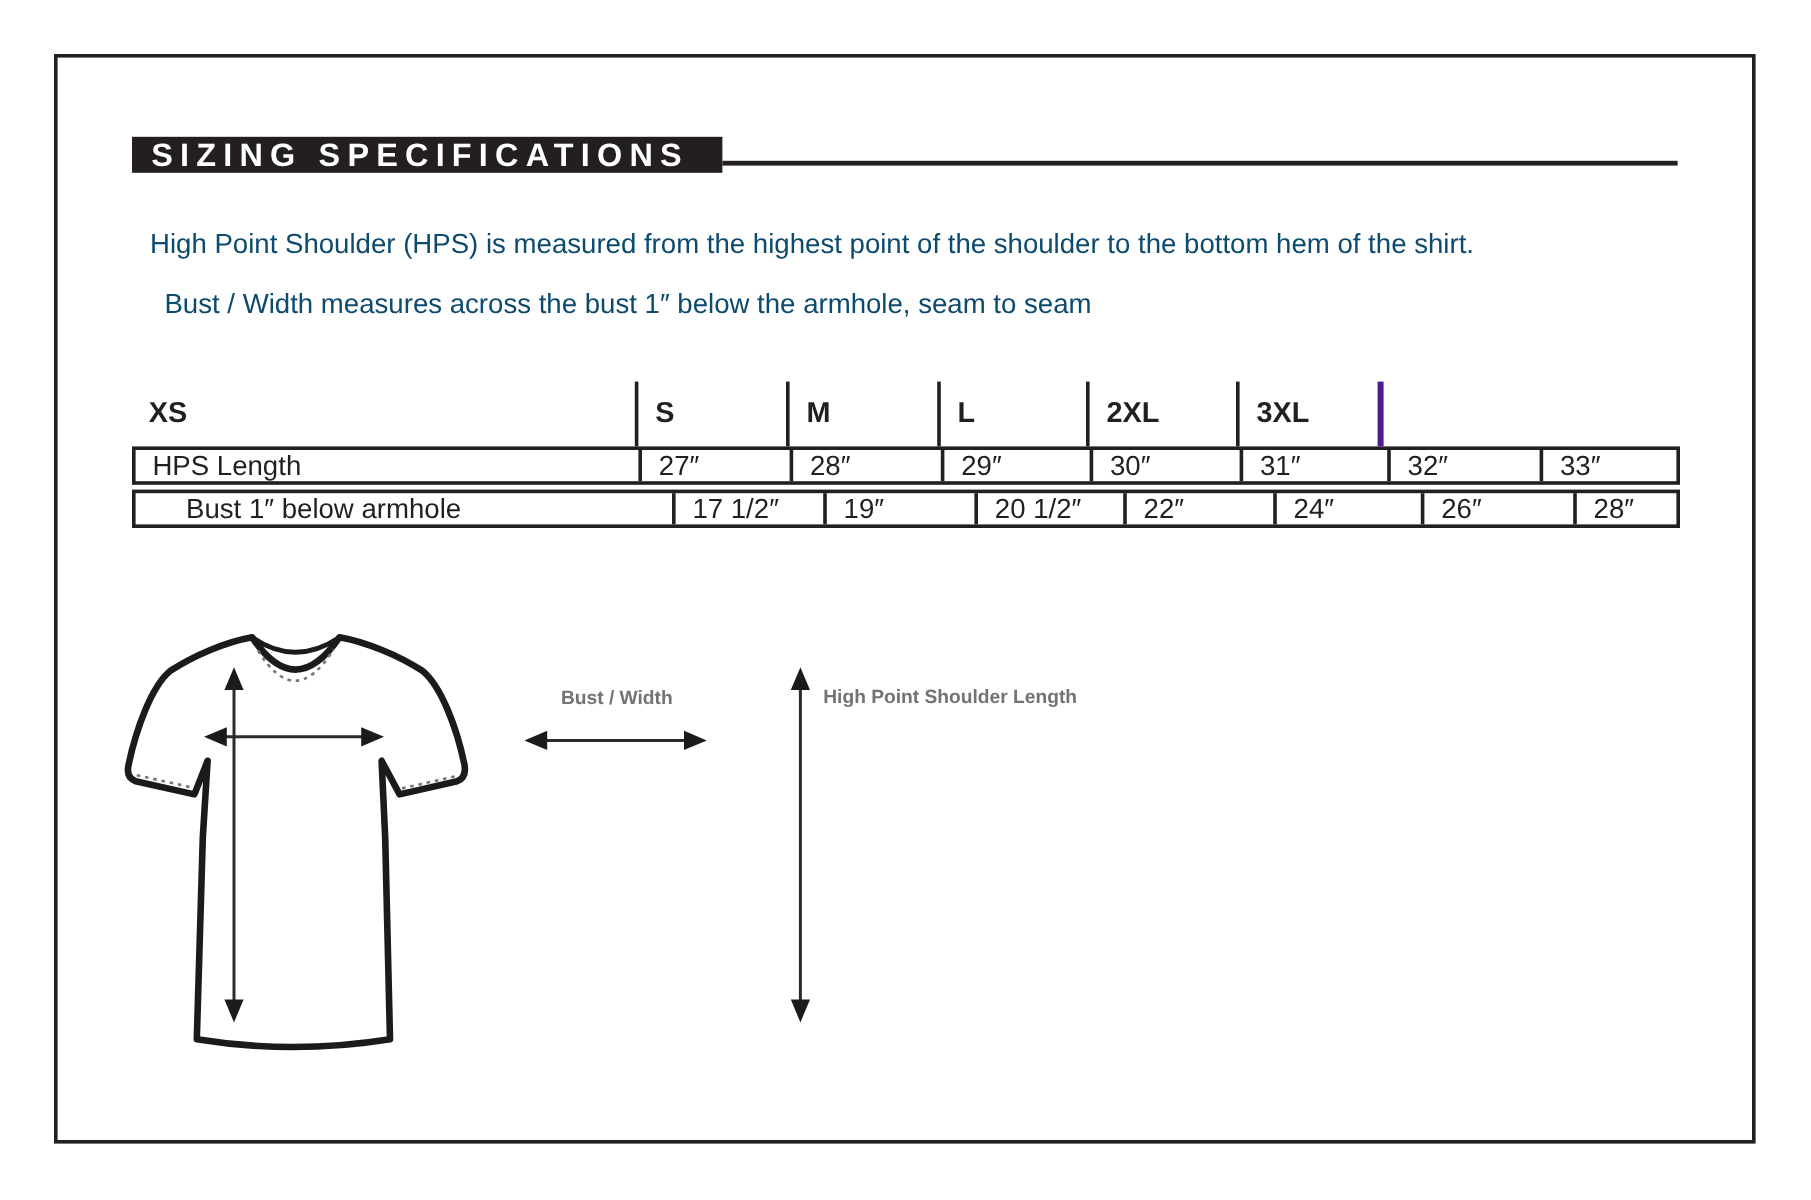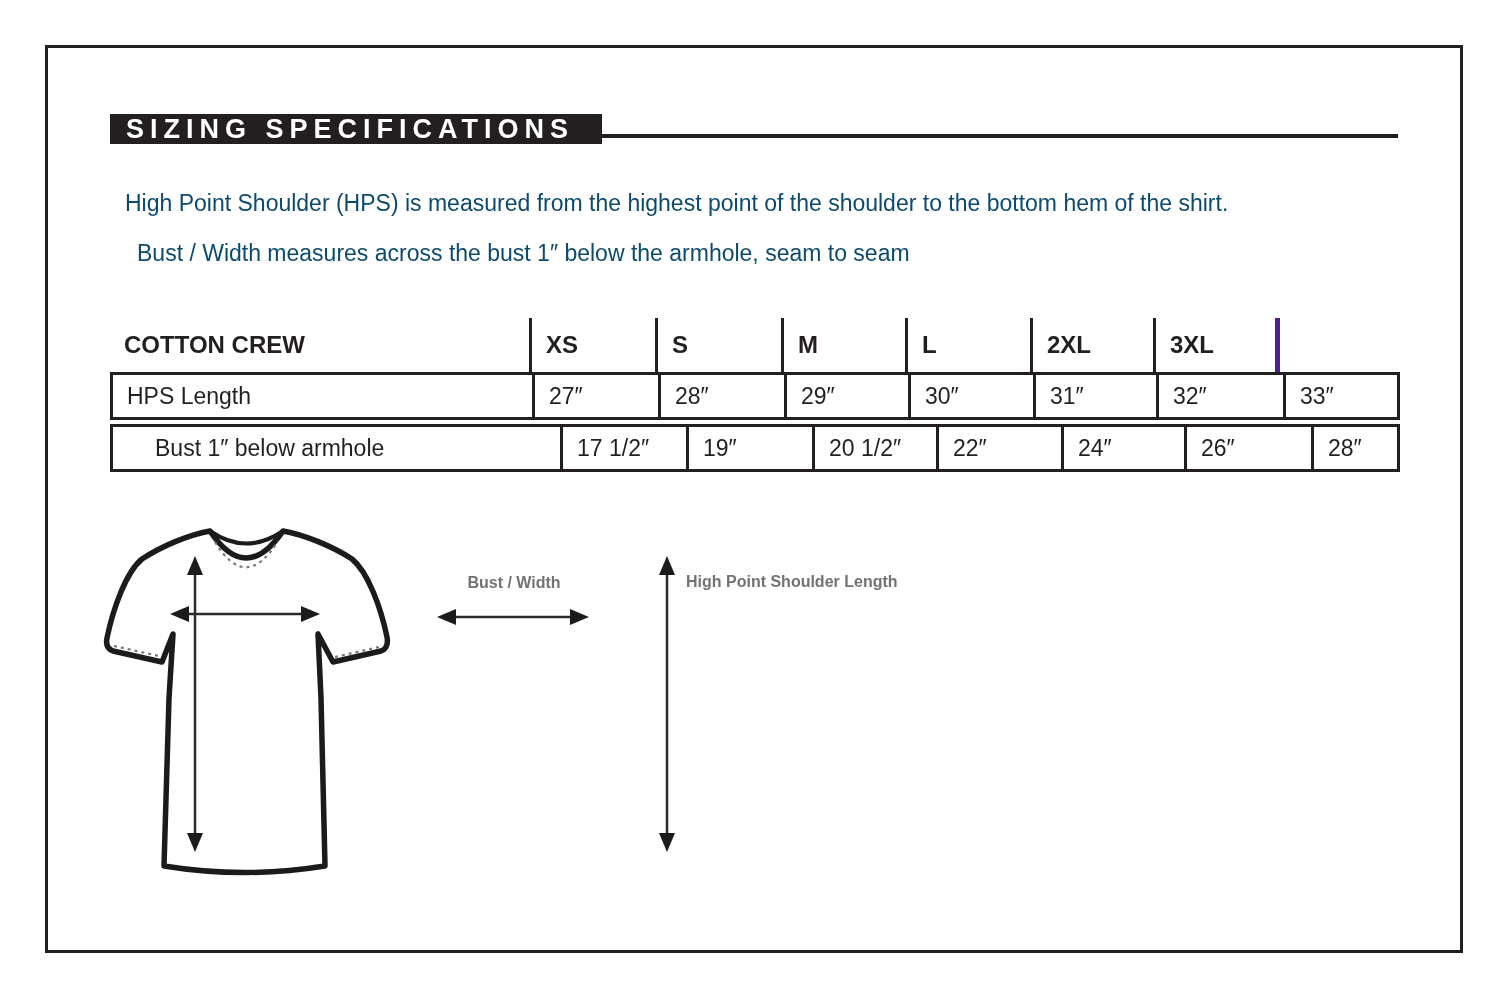--- a/index.html
+++ b/index.html
@@ -16,21 +16,21 @@
   .intro { position: absolute; left: 125px; font-size: 23px; color: #0c4a6e; white-space: nowrap; }
   .intro.l1 { top: 190px; }
   .intro.l2 { top: 240px; margin-left: 12px; }
 
   .size-table { position: absolute; left: 110px; top: 318px; width: 1290px; }
   .t-row { display: grid; grid-template-columns: 419px 126px 126px 124px 125px 123px 127px 120px; width: 1290px; }
   .t-head { height: 54px; }
   .t-head .cell { border-left: 3px solid #231f20; font-weight: bold; font-size: 24px; }
   .t-head .cell:first-child { border-left: none; }
   .t-head .cell:last-child { border-right: 5px solid #4c1d95; }
-  .t-data { height: 48px; border: 3px solid #231f20; background: #ffffff; }
+  .t-data { height: 32px; border: 3px solid #231f20; background: #ffffff; }
   .t-data + .t-data { margin-top: 4px; padding-left: 28px; }
   .t-data .cell { border-left: 3px solid #231f20; font-size: 23px; }
   .t-data .cell:first-child { border-left: none; }
   .cell { display: flex; align-items: center; padding-left: 14px; white-space: nowrap; overflow: hidden; }
 
   .diagram-svg { position: absolute; left: 95px; top: 515px; width: 850px; height: 400px; }
   .diag-label { position: absolute; font-weight: bold; font-size: 16px; color: #737373; white-space: nowrap; }
   .bw-label { left: 448px; top: 574px; width: 132px; text-align: center; }
   .hps-label { left: 686px; top: 573px; }
 </style>
@@ -43,21 +43,20 @@
   <div class="title-box">
     <span>SIZING SPECIFICATIONS</span>
   </div>
   <div class="title-rule"></div>
 
   <div class="intro l1">High Point Shoulder (HPS) is measured from the highest point of the shoulder to the bottom hem of the shirt.</div>
   <div class="intro l2">Bust / Width measures across the bust 1″ below the armhole, seam to seam</div>
 
   <div class="size-table">
     <div class="t-row t-head">
-      <div class="cell">COTTON CREW</div>
       <div class="cell">XS</div>
       <div class="cell">S</div>
       <div class="cell">M</div>
       <div class="cell">L</div>
       <div class="cell">2XL</div>
       <div class="cell">3XL</div>
     </div>
     <div class="t-row t-data">
       <div class="cell">HPS Length</div>
       <div class="cell">27″</div>

